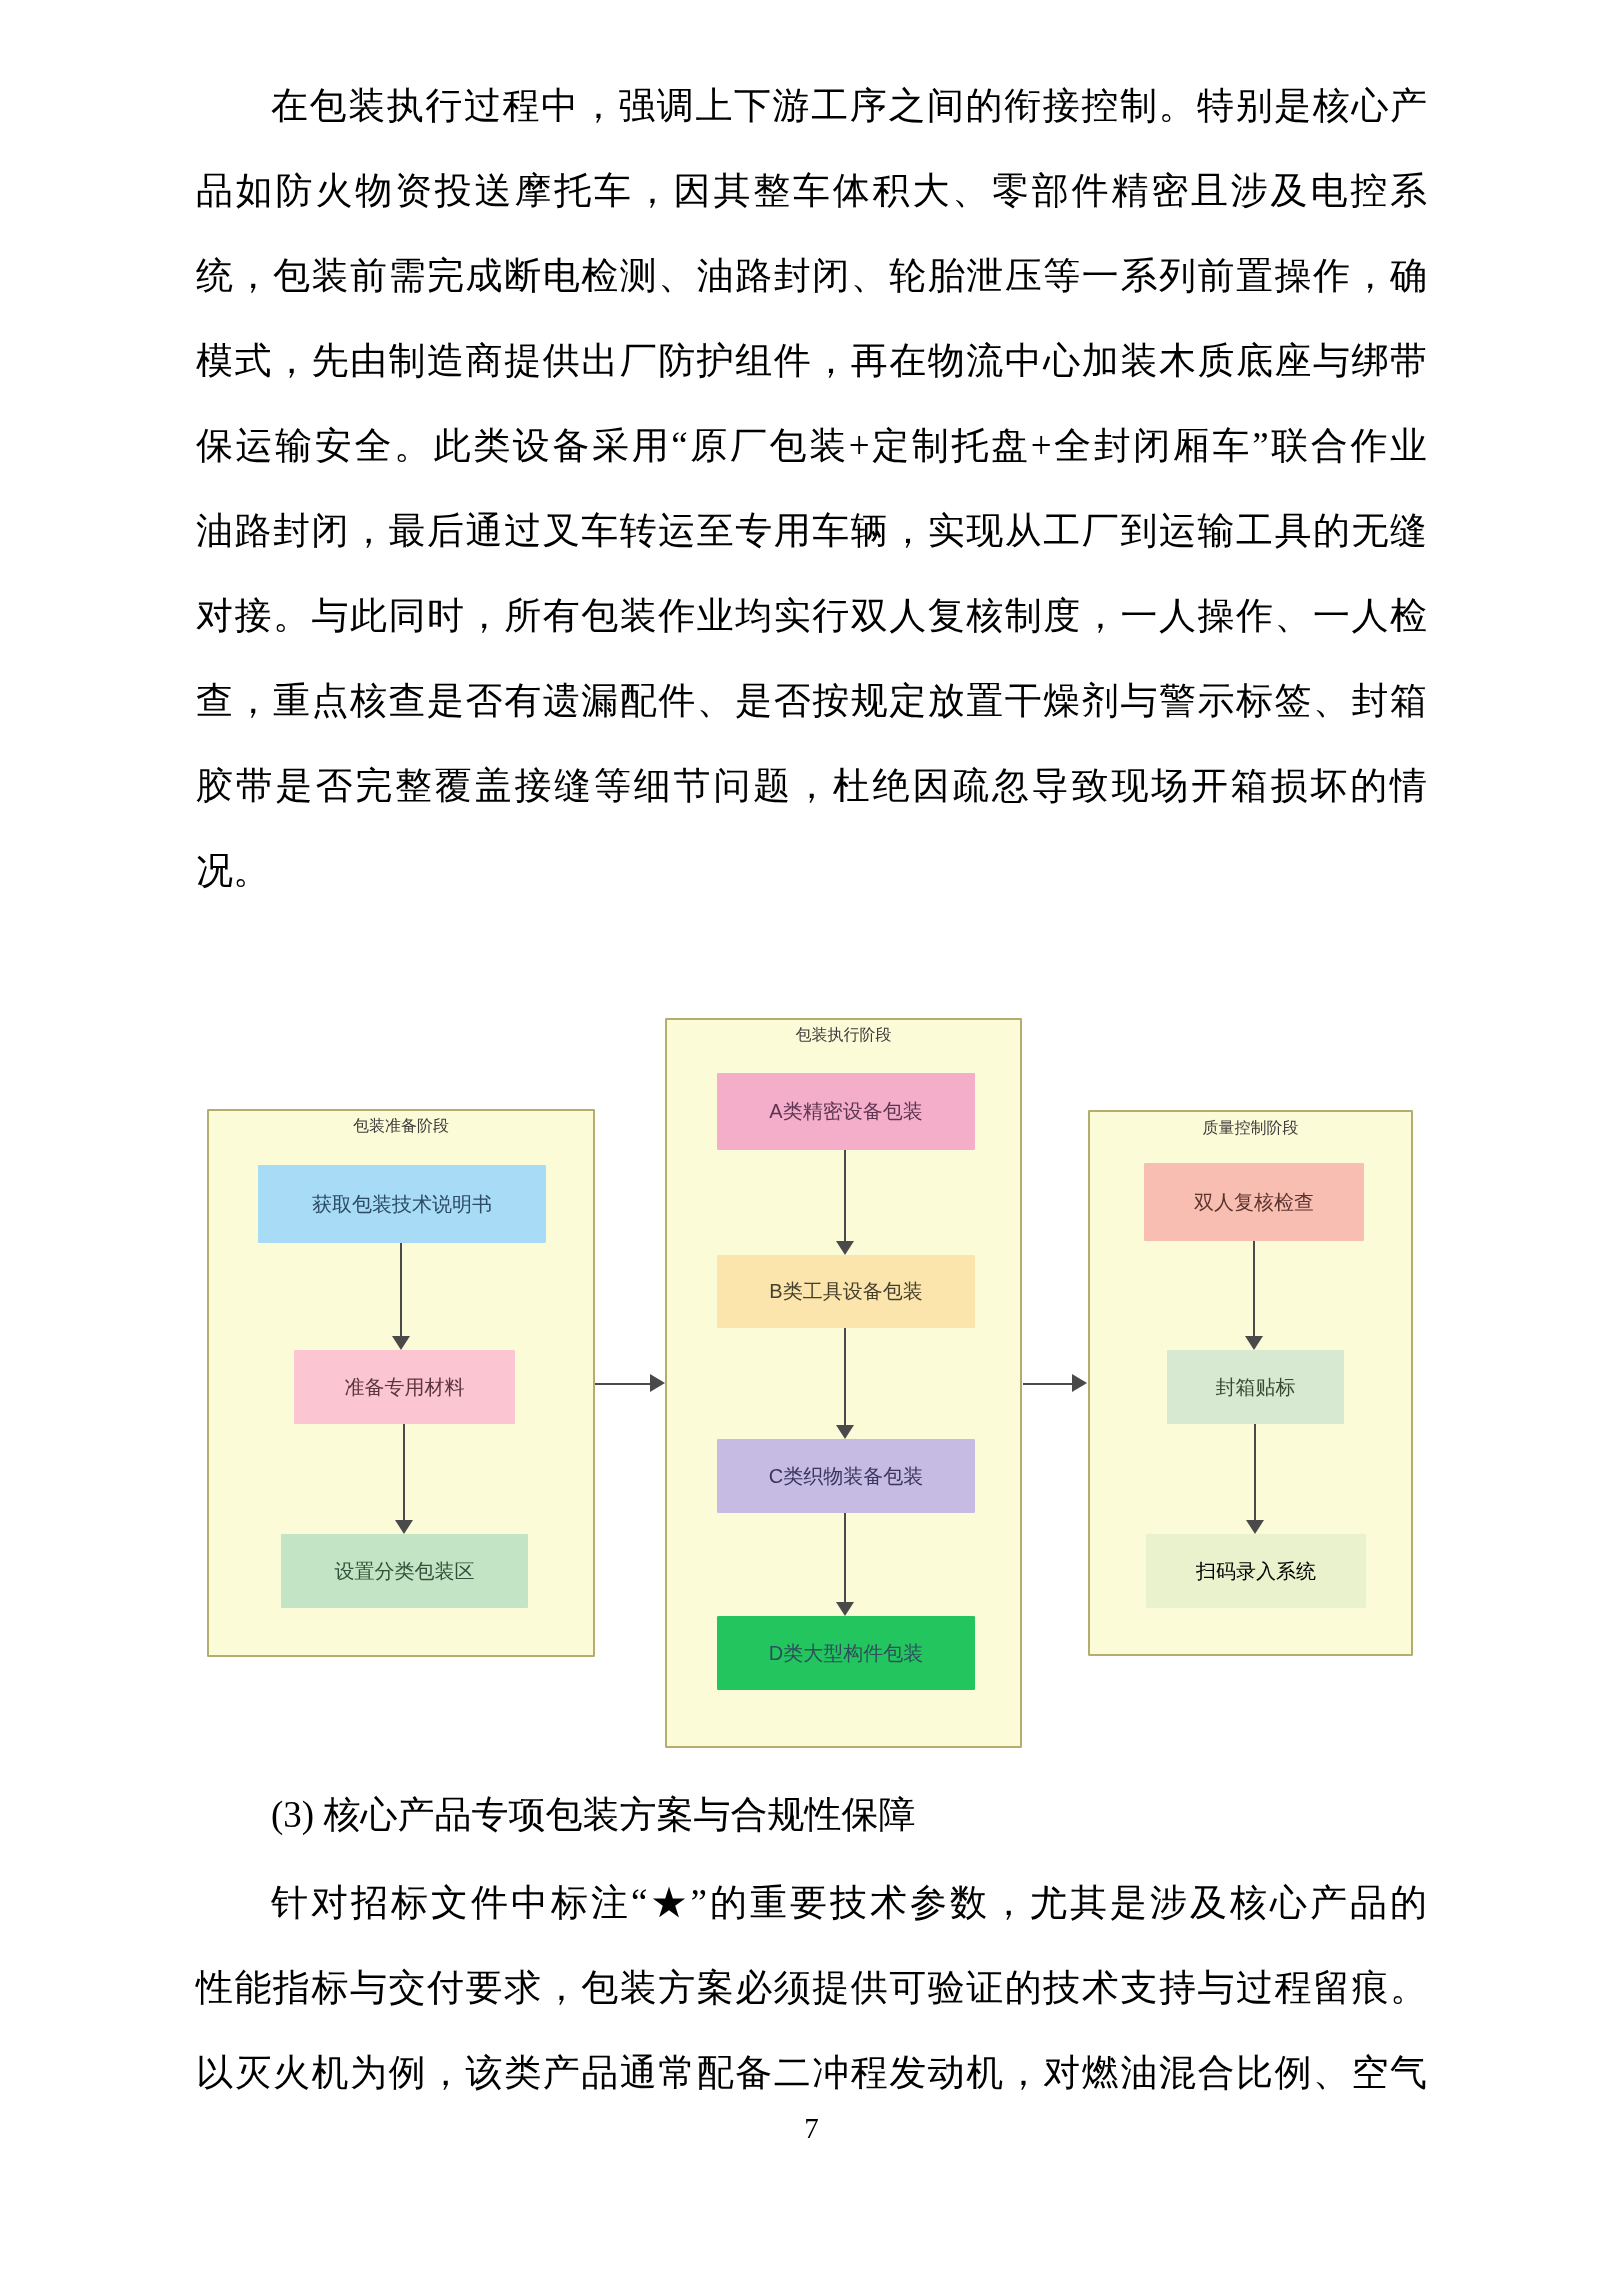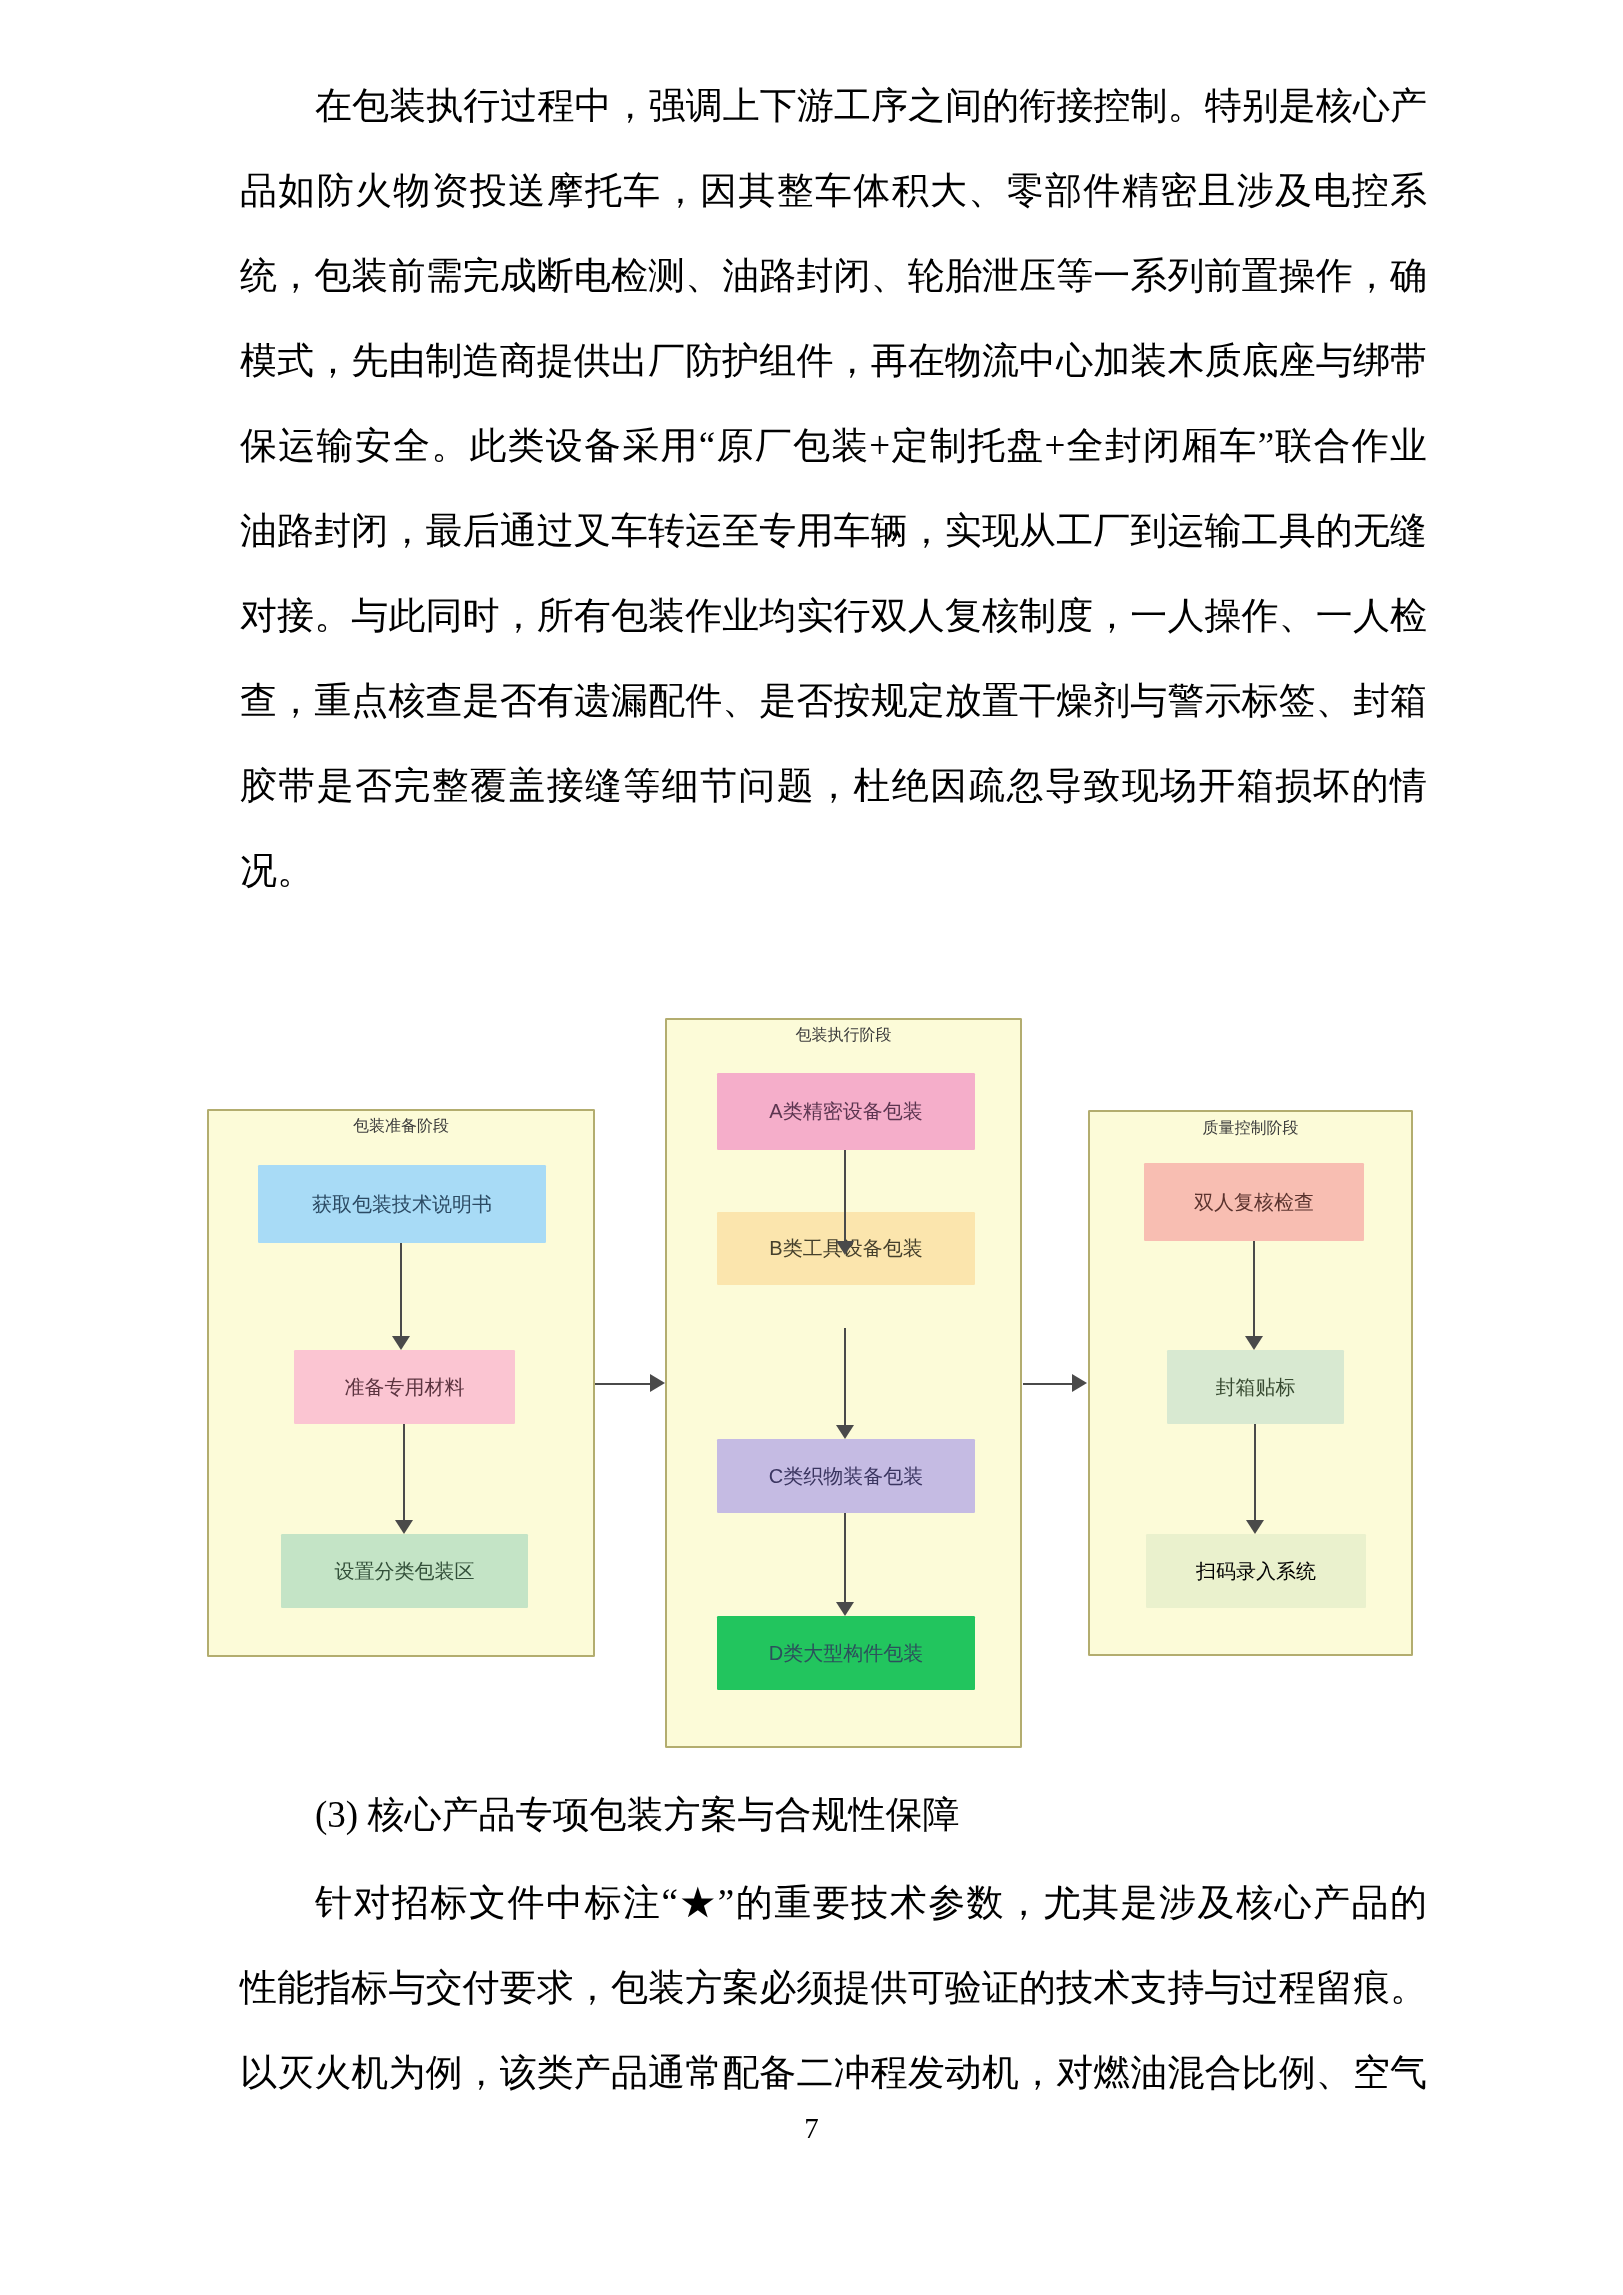--- a/index.html
+++ b/index.html
@@ -10,21 +10,20 @@
     overflow:hidden;
     font-family:"Liberation Serif", serif;
   }
   
   .textblock { position:absolute; left:196px; width:1231px; color:#000000; }
   .tline {
     font-size:37px;
     line-height:85px;
     white-space:nowrap;
     color:#000;
-    margin-left:44px;
   }
   .jl {
     white-space:normal;
     text-align:justify;
     text-align-last:justify;
     text-justify:inter-character;
   }
   .ind { text-indent:75px; }
   .plain { text-align:left; text-align-last:left; }
   
@@ -103,21 +102,21 @@
   <div class="fc-node" style="left: 294px; top: 1350px; width: 221px; height: 74px; background-color: rgb(251, 197, 210); color: rgb(92, 52, 64);">
     <span>准备专用材料</span>
   </div>
   <div class="fc-node" style="left: 281px; top: 1534px; width: 247px; height: 74px; background-color: rgb(196, 228, 198); color: rgb(51, 80, 58);">
     <span>设置分类包装区</span>
   </div>
 
   <div class="fc-node" style="left: 717px; top: 1073px; width: 258px; height: 77px; background-color: rgb(245, 174, 202); color: rgb(92, 53, 80);">
     <span>A类精密设备包装</span>
   </div>
-  <div class="fc-node" style="left: 717px; top: 1212px; width: 258px; height: 73px; background-color: rgb(251, 229, 173); color: rgb(69, 64, 44);">
+  <div class="fc-node" style="left: 717px; top: 1255px; width: 258px; height: 73px; background-color: rgb(251, 229, 173); color: rgb(69, 64, 44);">
     <span>B类工具设备包装</span>
   </div>
   <div class="fc-node" style="left: 717px; top: 1439px; width: 258px; height: 74px; background-color: rgb(197, 187, 227); color: rgb(58, 53, 96);">
     <span>C类织物装备包装</span>
   </div>
   <div class="fc-node" style="left: 717px; top: 1616px; width: 258px; height: 74px; background-color: #22c55e; color: rgb(44, 80, 92);">
     <span>D类大型构件包装</span>
   </div>
 
   <div class="fc-node" style="left: 1144px; top: 1163px; width: 220px; height: 78px; background-color: rgb(248, 190, 178); color: rgb(90, 51, 46);">

